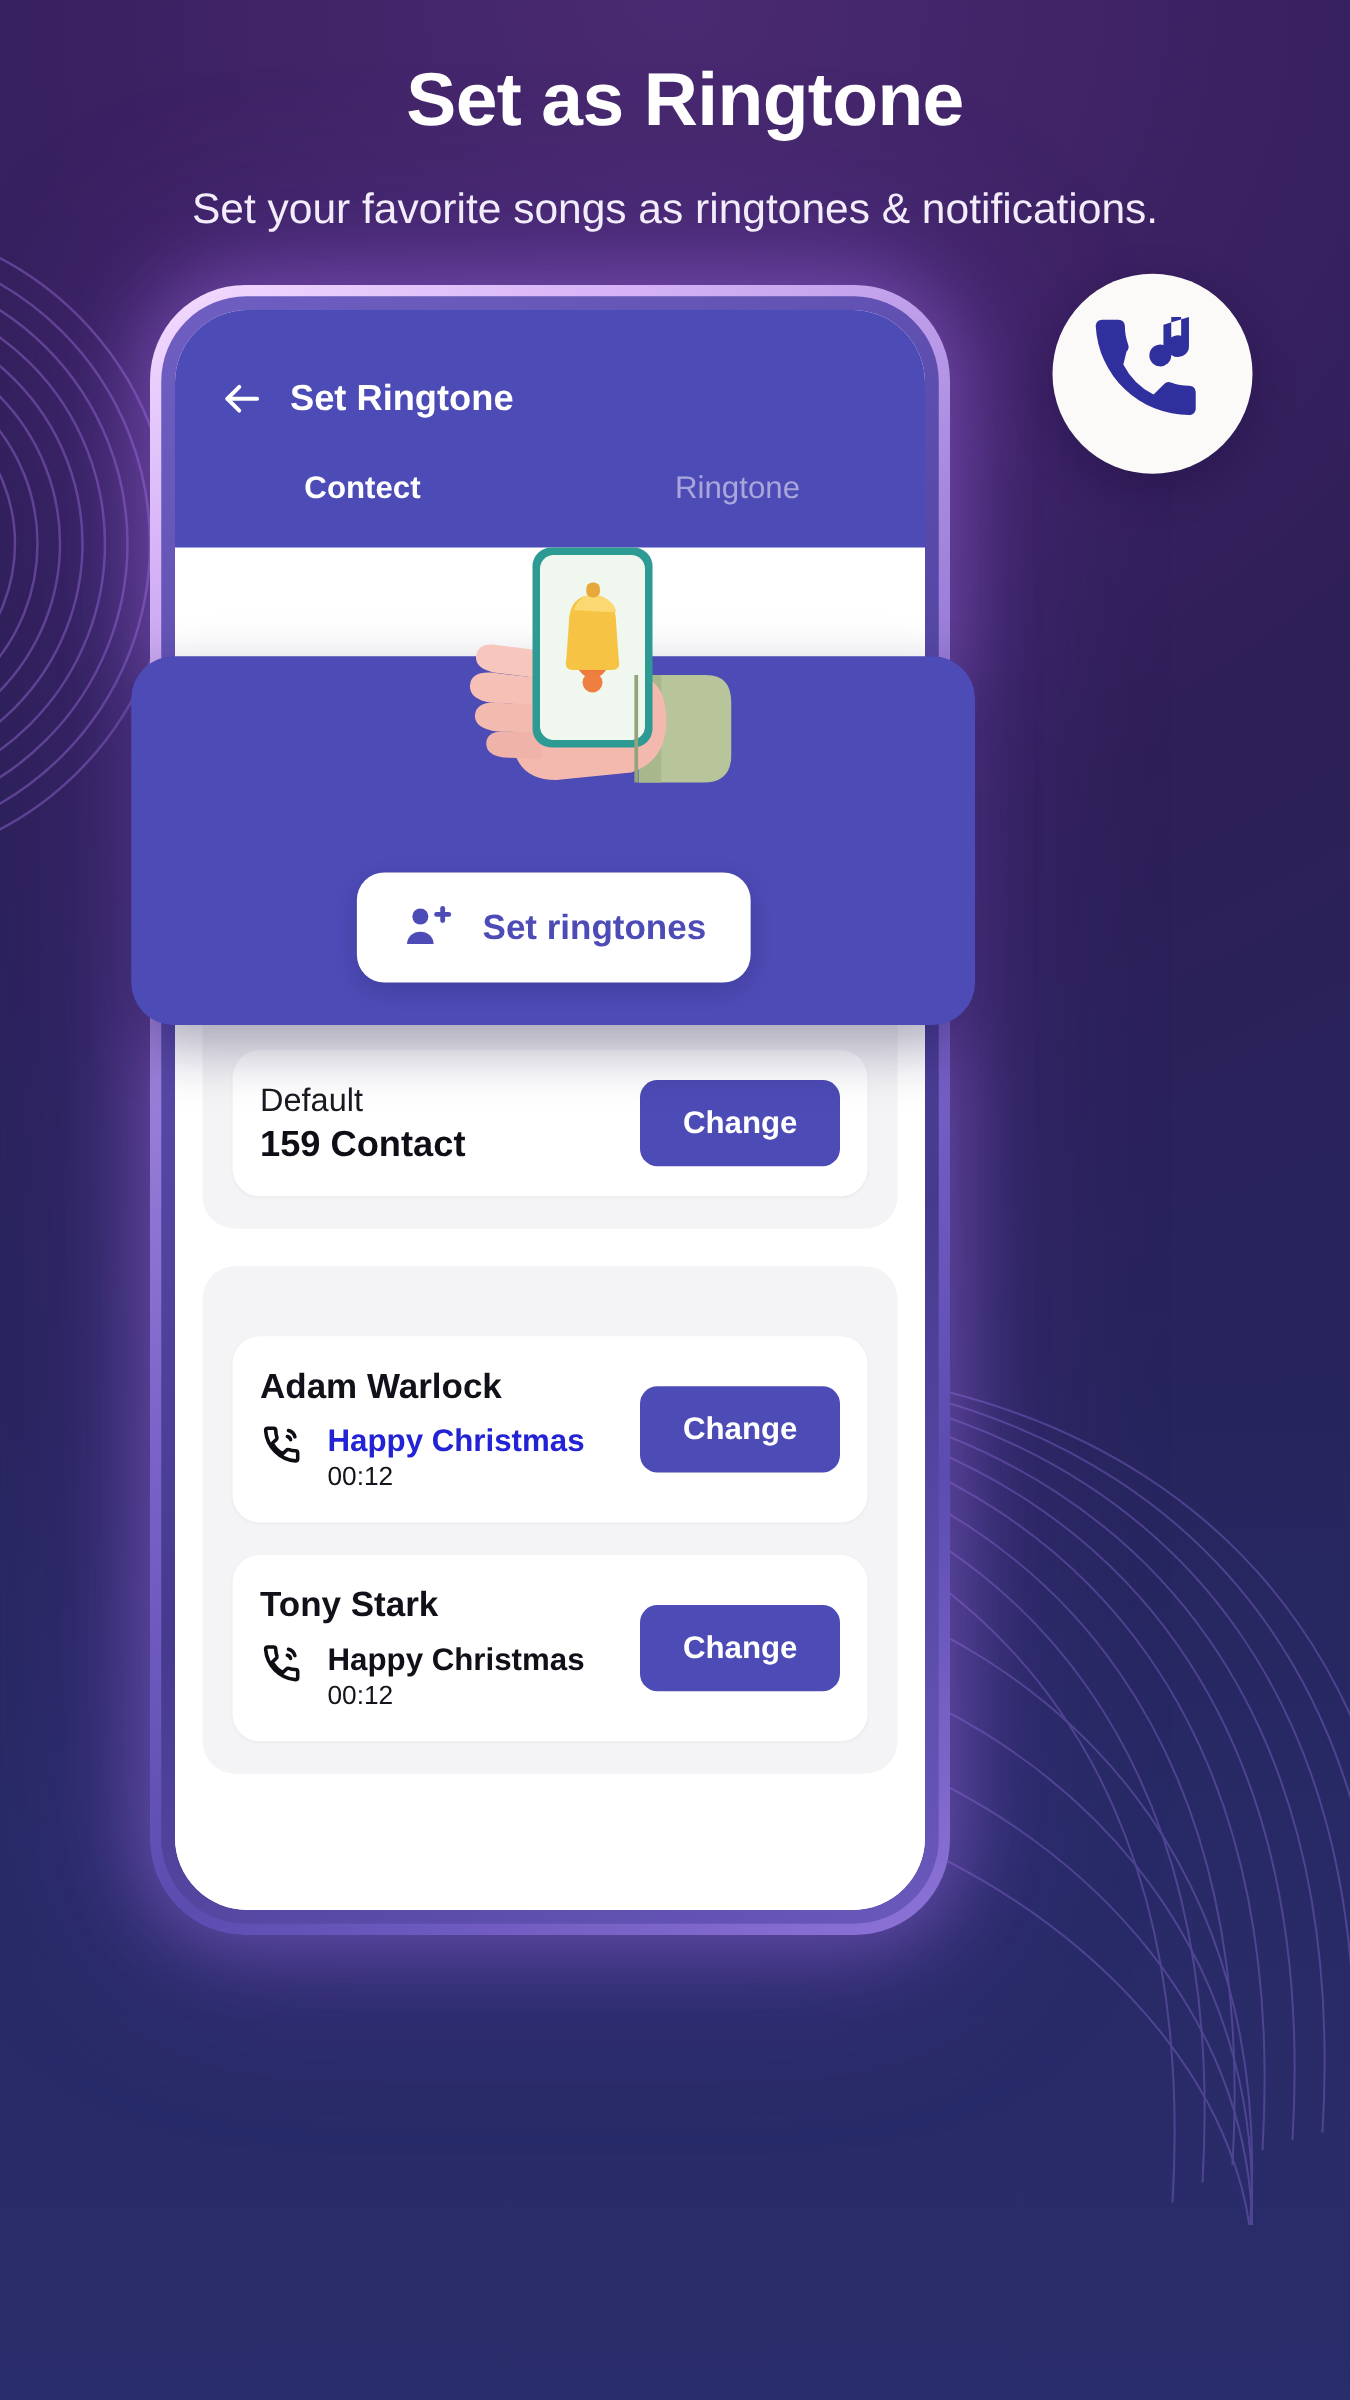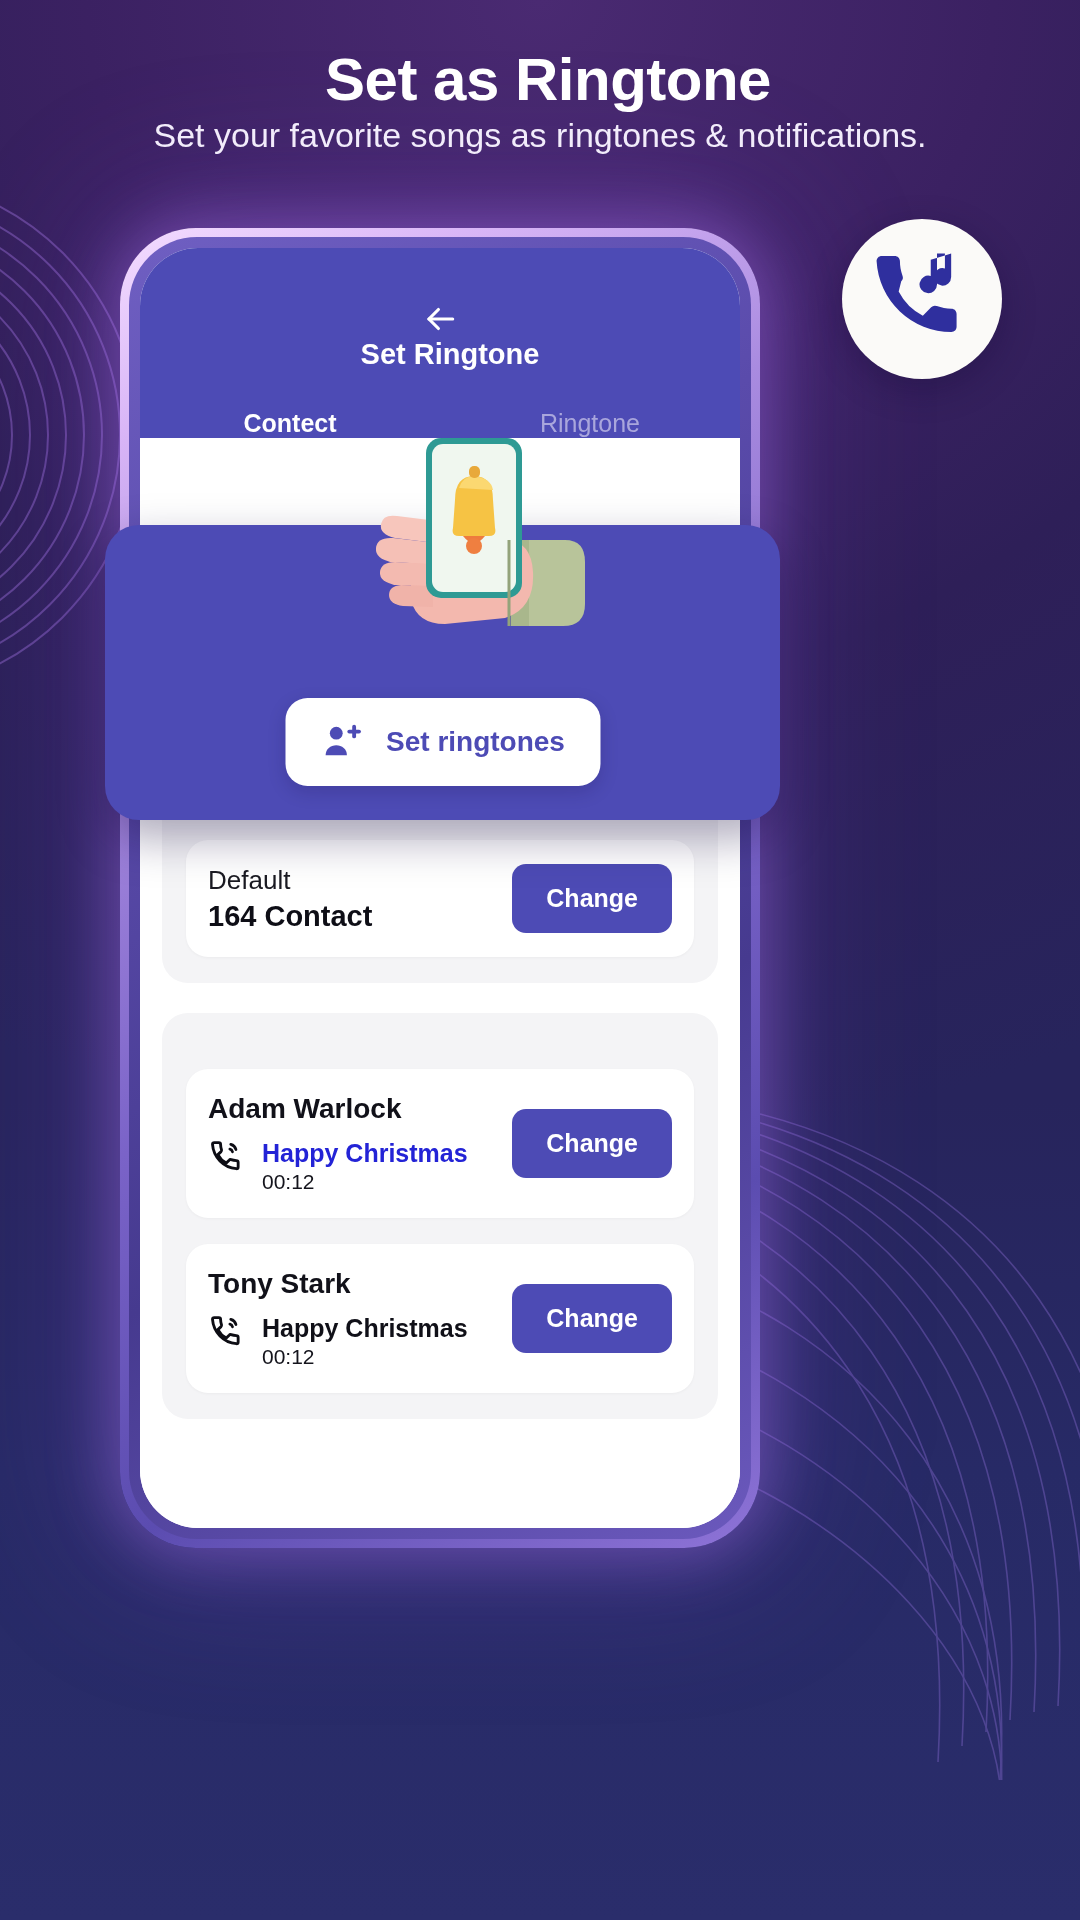--- a/index.html
+++ b/index.html
@@ -30,21 +30,21 @@
   
   .headline-wrap {
     position:absolute; top:48px; left:0; right:0; text-align:center; z-index:6;
   }
   .headline {
     color:#fff; font-size:60px; font-weight:bold; letter-spacing:-.5px;
     line-height:1.08;
     padding-left:16px;
   }
   .subheadline {
-    margin-top:0; color:#f2ecfb; font-size:34px; font-weight:400;
+    margin-top:32px; color:#f2ecfb; font-size:34px; font-weight:400;
     line-height:1.34; padding:0 150px;
   }
 
   
   .phone-outer {
     position:absolute; left:120px; top:228px; width:640px; height:1320px;
     border-radius:76px; z-index:3;
     background:linear-gradient(150deg,#f4ddff 0%, #d9b6f7 12%, #a98be0 30%, #7a63c8 55%, #5b4cb0 78%, #8f74d8 100%);
     box-shadow:0 0 60px 10px rgba(186,130,255,.35), 0 0 140px 30px rgba(130,80,220,.25);
   }
@@ -55,21 +55,21 @@
   .phone-screen {
     position:absolute; inset:11px; border-radius:58px;
     background:#ffffff; overflow:hidden;
   }
 
   
   .app-header {
     background:#4d4bb5; padding:52px 0 0 0; height:190px;
     position:relative;
   }
-  .app-bar { display:flex; align-items:center; padding:0 34px;flex-direction:column; }
+  .app-bar { display:flex; align-items:center; padding:0 34px; }
   .back-icon { width:38px; height:38px; flex:0 0 auto; }
   .app-title {
     color:#fff; font-size:29px; font-weight:600; margin-left:20px;
   }
   .tabs { display:flex; margin-top:38px;justify-content:center; }
   .tab { flex:1; text-align:center; font-size:25px; }
   .tab.active { color:#ffffff; font-weight:bold; }
   .tab.inactive { color:#a9a6dc; font-weight:400; }
 
   .screen-body { background:#fff; height:100%; }
@@ -202,21 +202,21 @@
       <div class="screen-body">
 
         <div style="height:320px"></div>
 
         <div class="content">
 
           <div class="section">
             <div class="row">
               <div class="row-left">
                 <div class="row-sub">Default</div>
-                <div class="row-main">164 Contact</div>
+                <div class="row-main">159 Contact</div>
               </div>
               <button class="change-btn">Change</button>
             </div>
           </div>
 
           <div class="section">
 
             <div class="row">
               <div class="row-left">
                 <div class="row-name">Adam Warlock</div>

